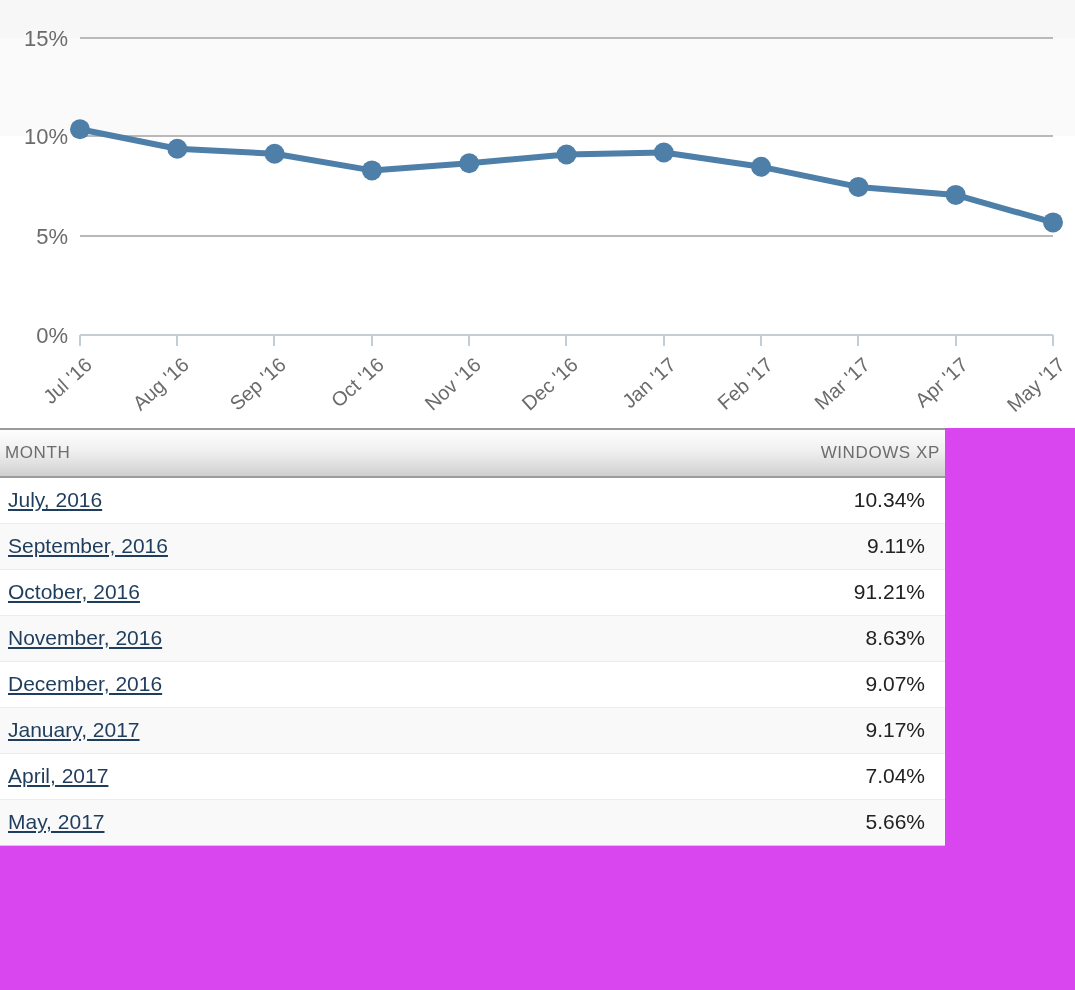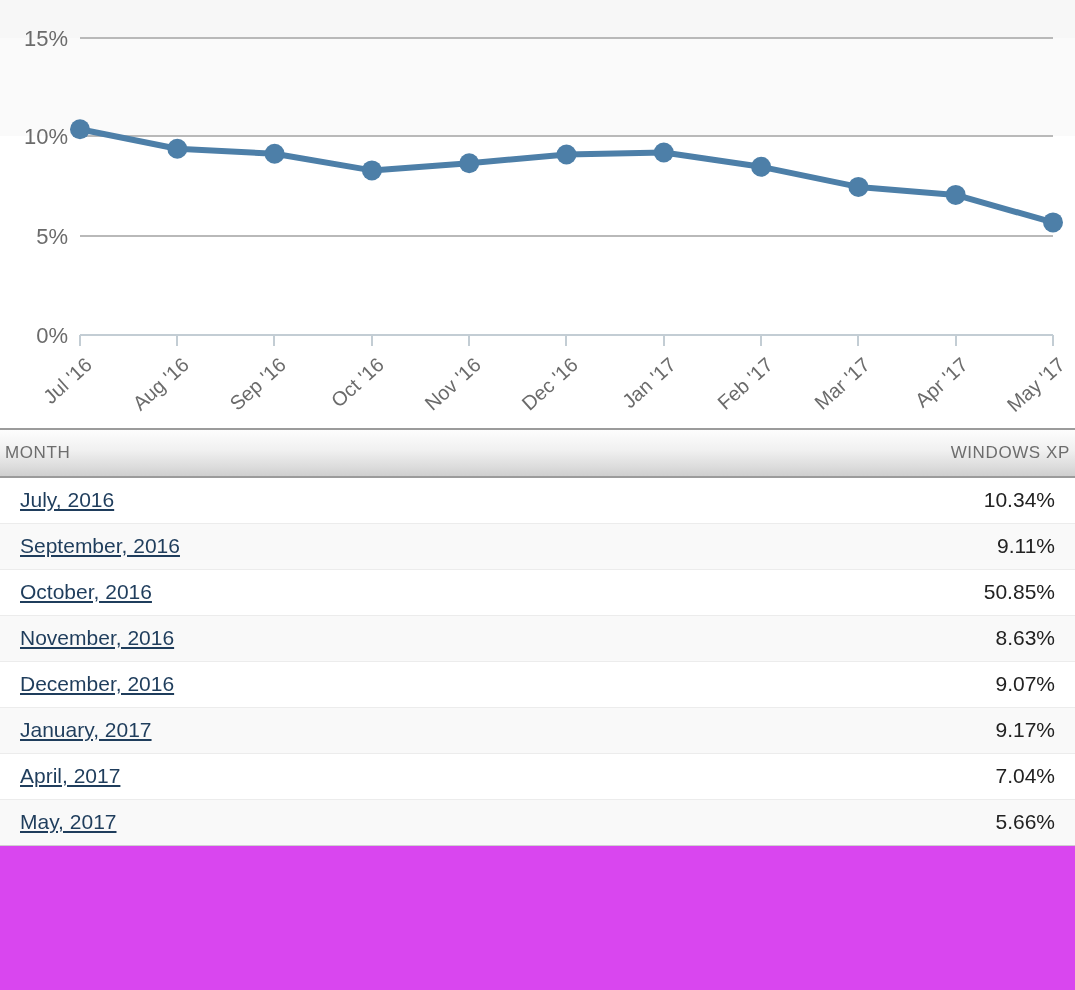--- a/index.html
+++ b/index.html
@@ -27,21 +27,21 @@
   }
   #chart-svg { display: block; }
 
   
   #table-section {
     position: absolute;
     left: 0; top: 428px;
     width: 1075px;
   }
   table.data-table {
-    width: 1075px;
+    width: 945px;
     border-collapse: collapse;
     table-layout: fixed;
   }
   table.data-table thead th {
     height: 48px;
     background: linear-gradient(to bottom, #fdfdfd 0%, #f0f0f0 45%, #dcdcdc 80%, #cfcfcf 100%);
     border-top: 2px solid #9b9b9b;
     border-bottom: 2px solid #9b9b9b;
     color: #6d6d6d;
     font-size: 17px;
@@ -54,21 +54,21 @@
 
   table.data-table tbody td {
     height: 46px;
     font-size: 21px;
     vertical-align: middle;
     border-bottom: 1px solid #ececec;
     color: #222222;
   }
   tbody tr:nth-child(odd)  td { background: #ffffff; }
   tbody tr:nth-child(even) td { background: #f9f9f9; }
-  td.cell-month { text-align: left;  padding-left: 20px; }
+  td.cell-month { text-align: left;  padding-left: 8px; }
   td.cell-value { text-align: right; padding-right: 20px; color: #1a1a1a; }
   td.cell-month a {
     color: #1f3d5c;
     text-decoration: underline;
     text-underline-offset: 2px;
   }
   tbody tr:last-child td { border-bottom: 1px solid #cfcfcf; }
 </style>
 </head>
 <body>
@@ -181,21 +181,21 @@
           <tr>
             <td class="cell-month"><a href="#">July, 2016</a></td>
             <td class="cell-value">10.34%</td>
           </tr>
           <tr>
             <td class="cell-month"><a href="#">September, 2016</a></td>
             <td class="cell-value">9.11%</td>
           </tr>
           <tr>
             <td class="cell-month"><a href="#">October, 2016</a></td>
-            <td class="cell-value">50.85%</td>
+            <td class="cell-value">91.21%</td>
           </tr>
           <tr>
             <td class="cell-month"><a href="#">November, 2016</a></td>
             <td class="cell-value">8.63%</td>
           </tr>
           <tr>
             <td class="cell-month"><a href="#">December, 2016</a></td>
             <td class="cell-value">9.07%</td>
           </tr>
           <tr>

